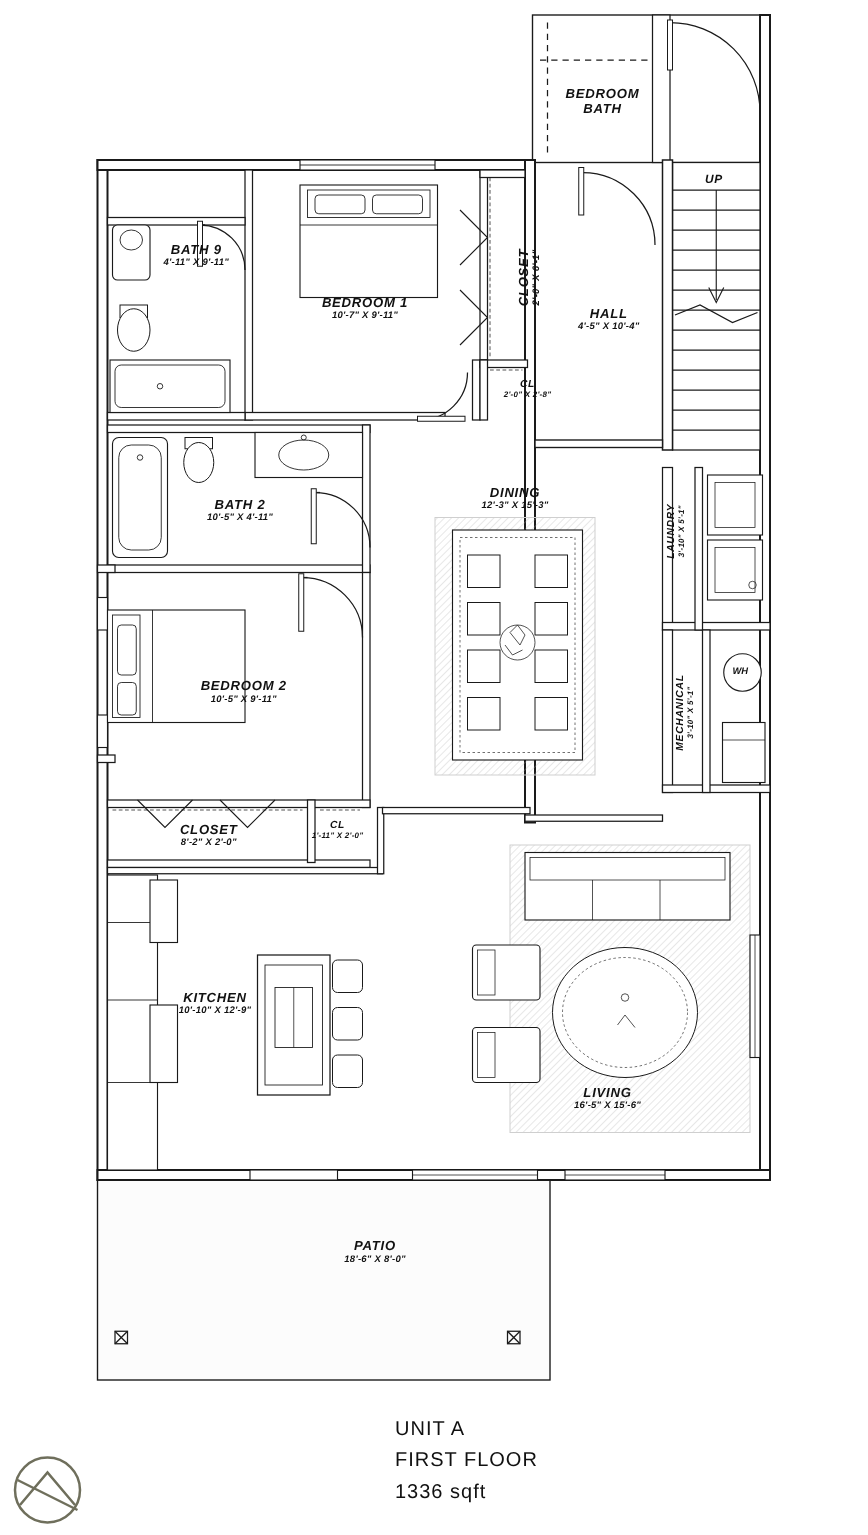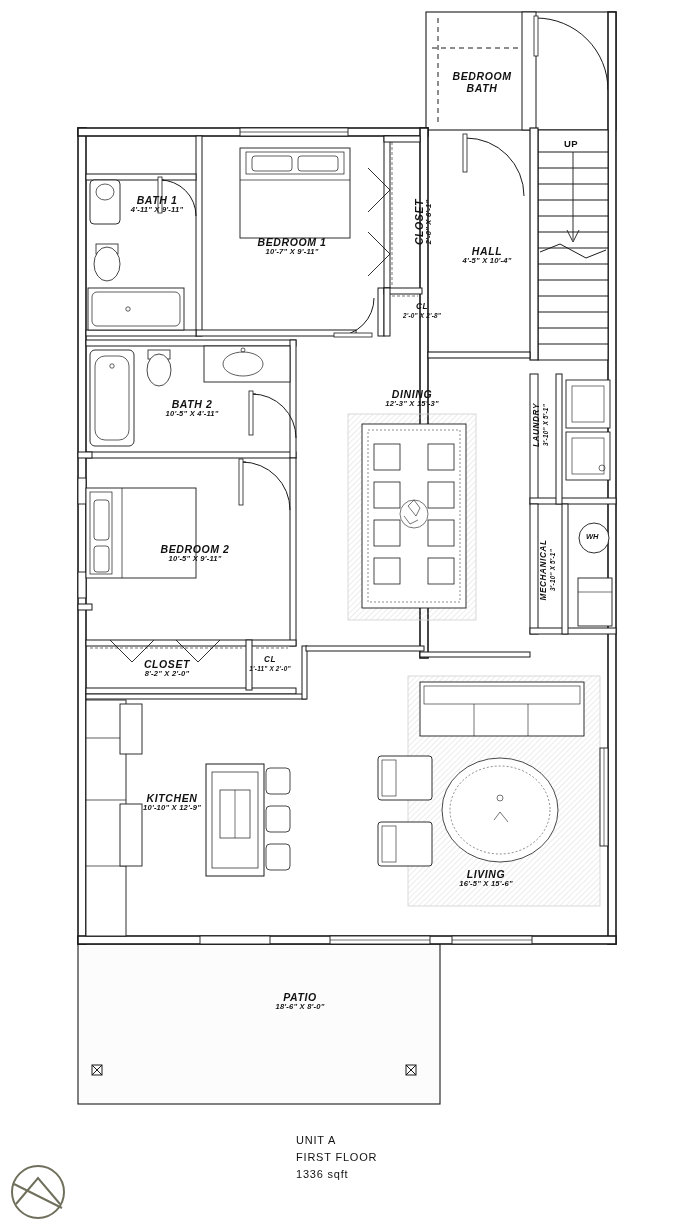--- a/index.html
+++ b/index.html
@@ -44,30 +44,32 @@
   }
   .lbl.small .name { font-size: 8.2px; }
   .lbl.small .dim  { font-size: 6.4px; }
   .lbl.vert {
     transform-origin: 50% 50%;
   }
   .lbl.rot-left { transform: translate(-50%,-50%) rotate(-90deg); }
   .lbl.center   { transform: translate(-50%,-50%); }
   .caption {
     position: absolute;
-    font-size: 11px;
+    font-size: 16px;
     letter-spacing: 0.8px;
     line-height: 1.55;
     color: #111;
     font-family: "Liberation Sans", sans-serif;
+    margin-left: 20px;
   }
   .caption span { display: block; }
   .up-label {
     position: absolute;
     font-size: 9.5px;
+    font-style: italic;
     font-weight: 700;
     letter-spacing: 0.5px;
   }
   .wh-label {
     position: absolute;
     font-size: 7.5px;
     font-style: italic;
     font-weight: 700;
   }
   .logo {
@@ -366,21 +368,21 @@
     </g>
   </g>
 </svg>
 
 <div class="lbl center" style="left:482px; top:82px;">
   <span class="name">BEDROOM</span>
   <span class="name">BATH</span>
 </div>
 
 <div class="lbl center" style="left:157px; top:205px;">
-  <span class="name">BATH 1</span>
+  <span class="name">BATH 9</span>
   <span class="dim">4'-11" X 9'-11"</span>
 </div>
 
 <div class="lbl center" style="left:292px; top:247px;">
   <span class="name">BEDROOM 1</span>
   <span class="dim">10'-7" X 9'-11"</span>
 </div>
 
 <div class="lbl vert rot-left" style="left:424px; top:222px;">
   <span class="name">CLOSET</span>

